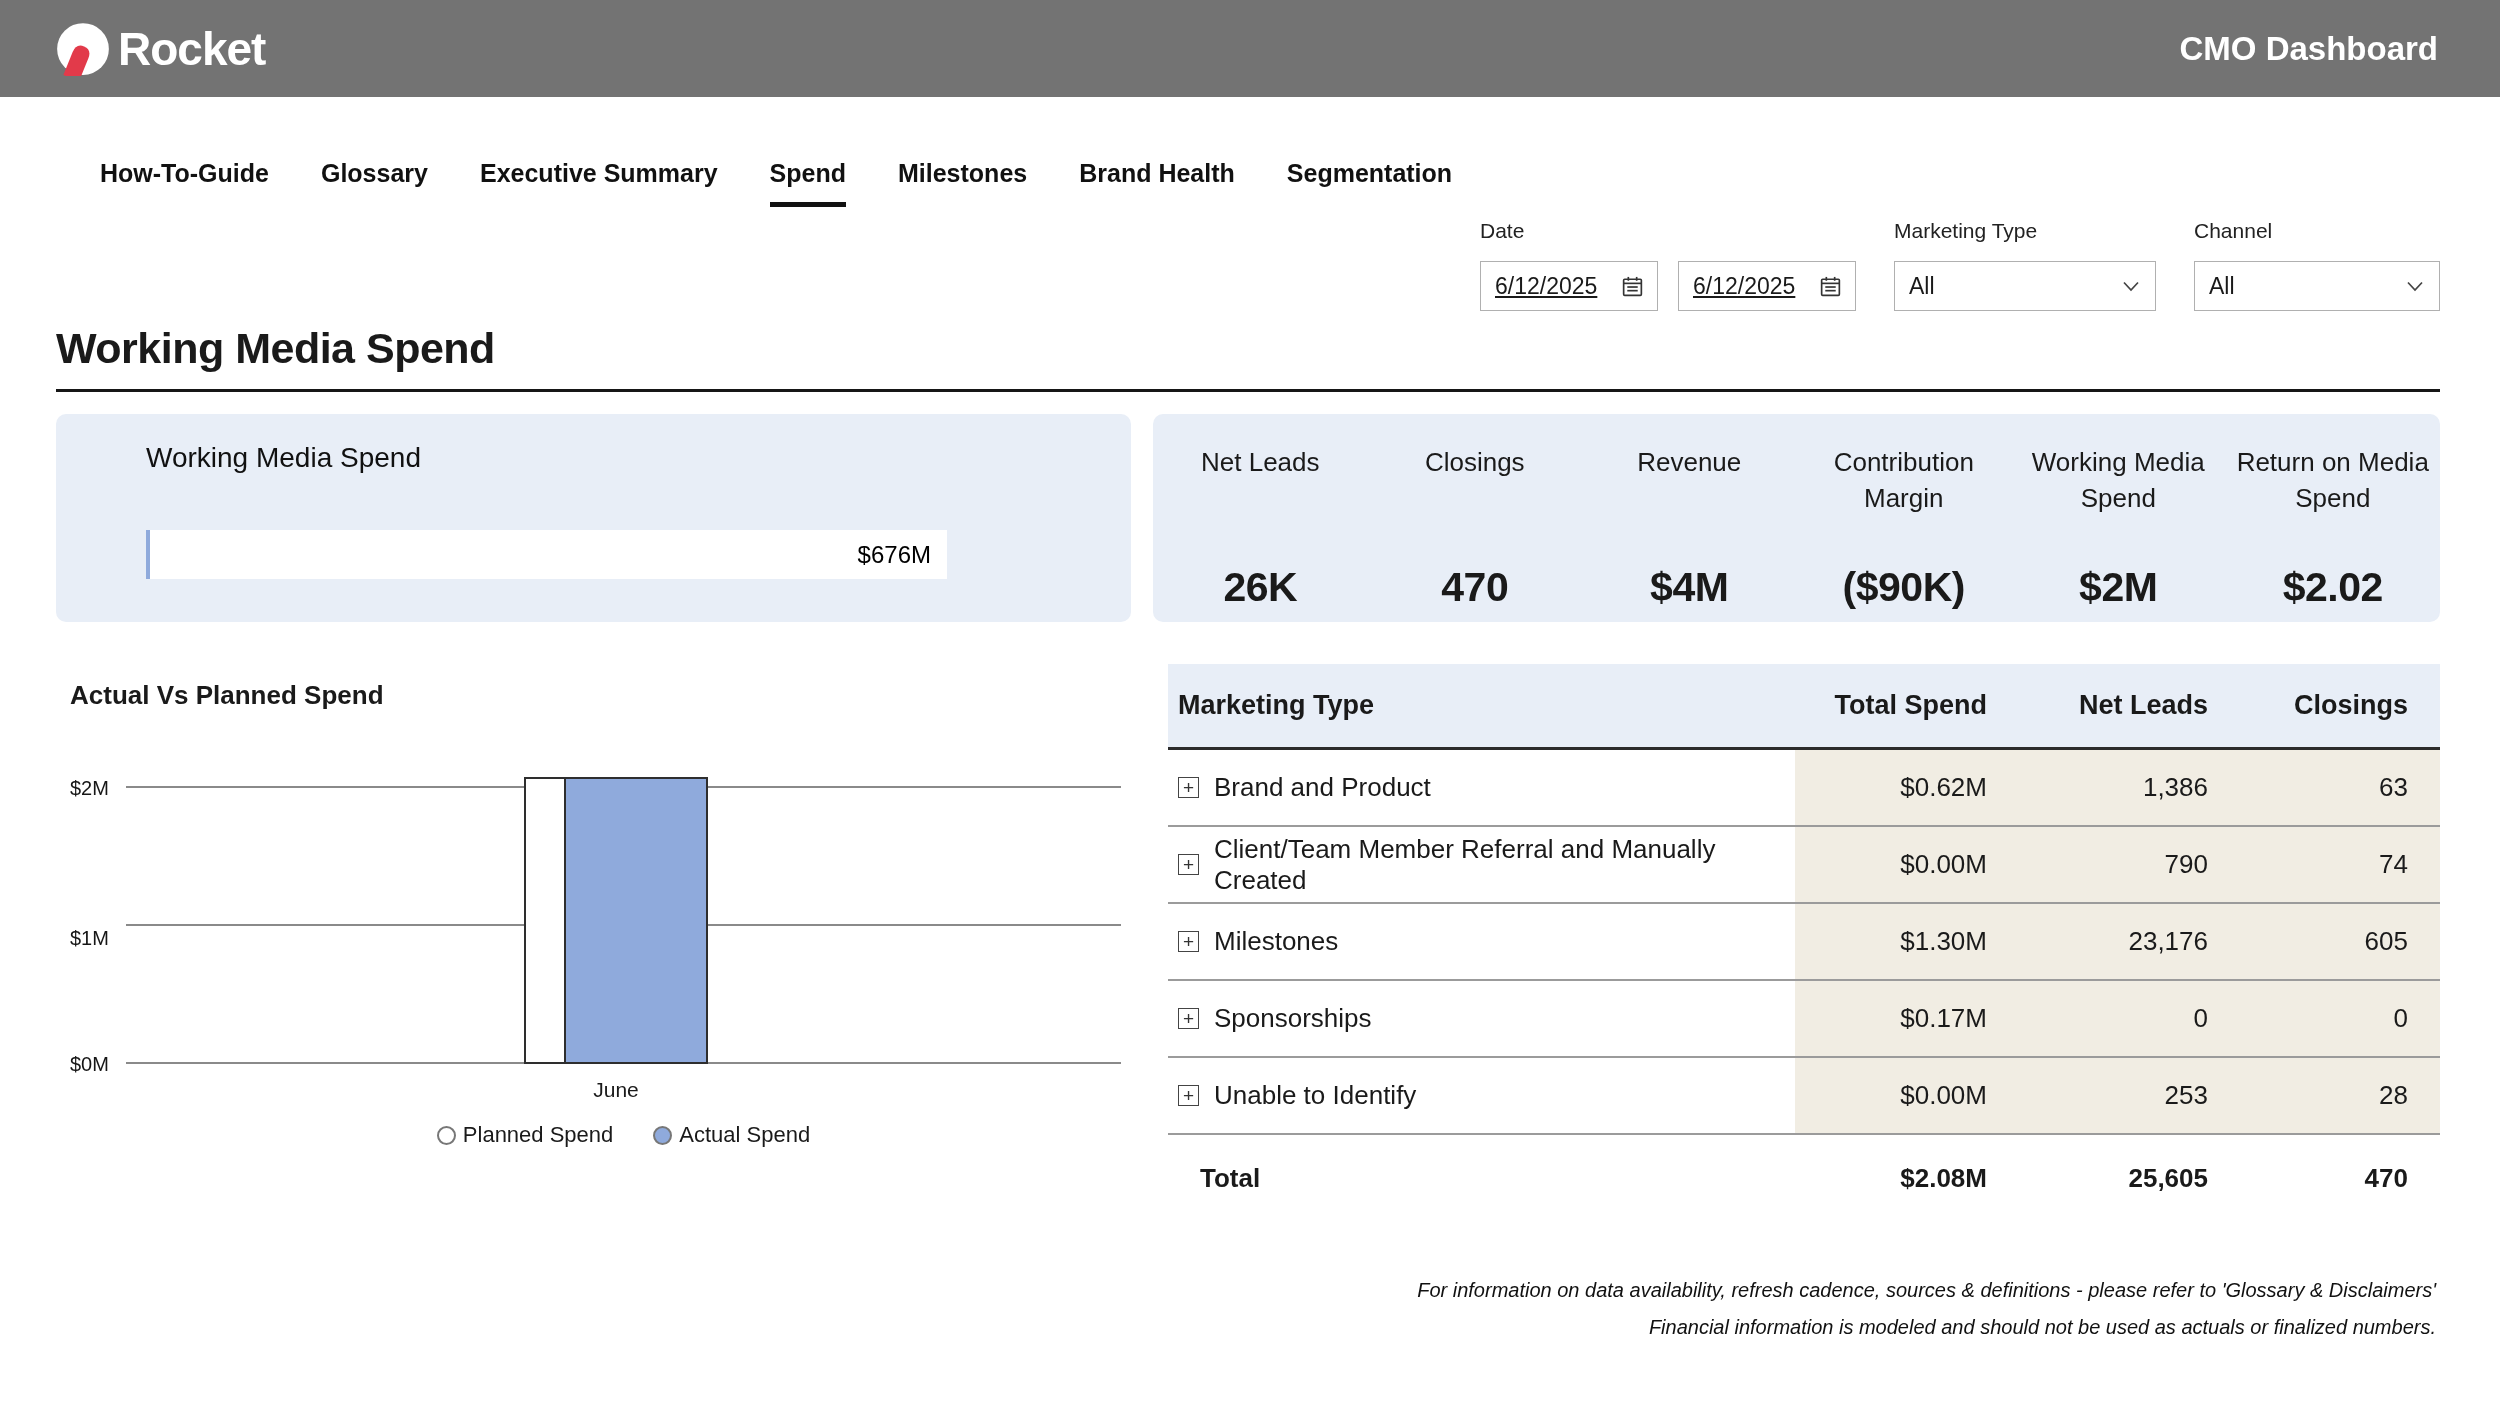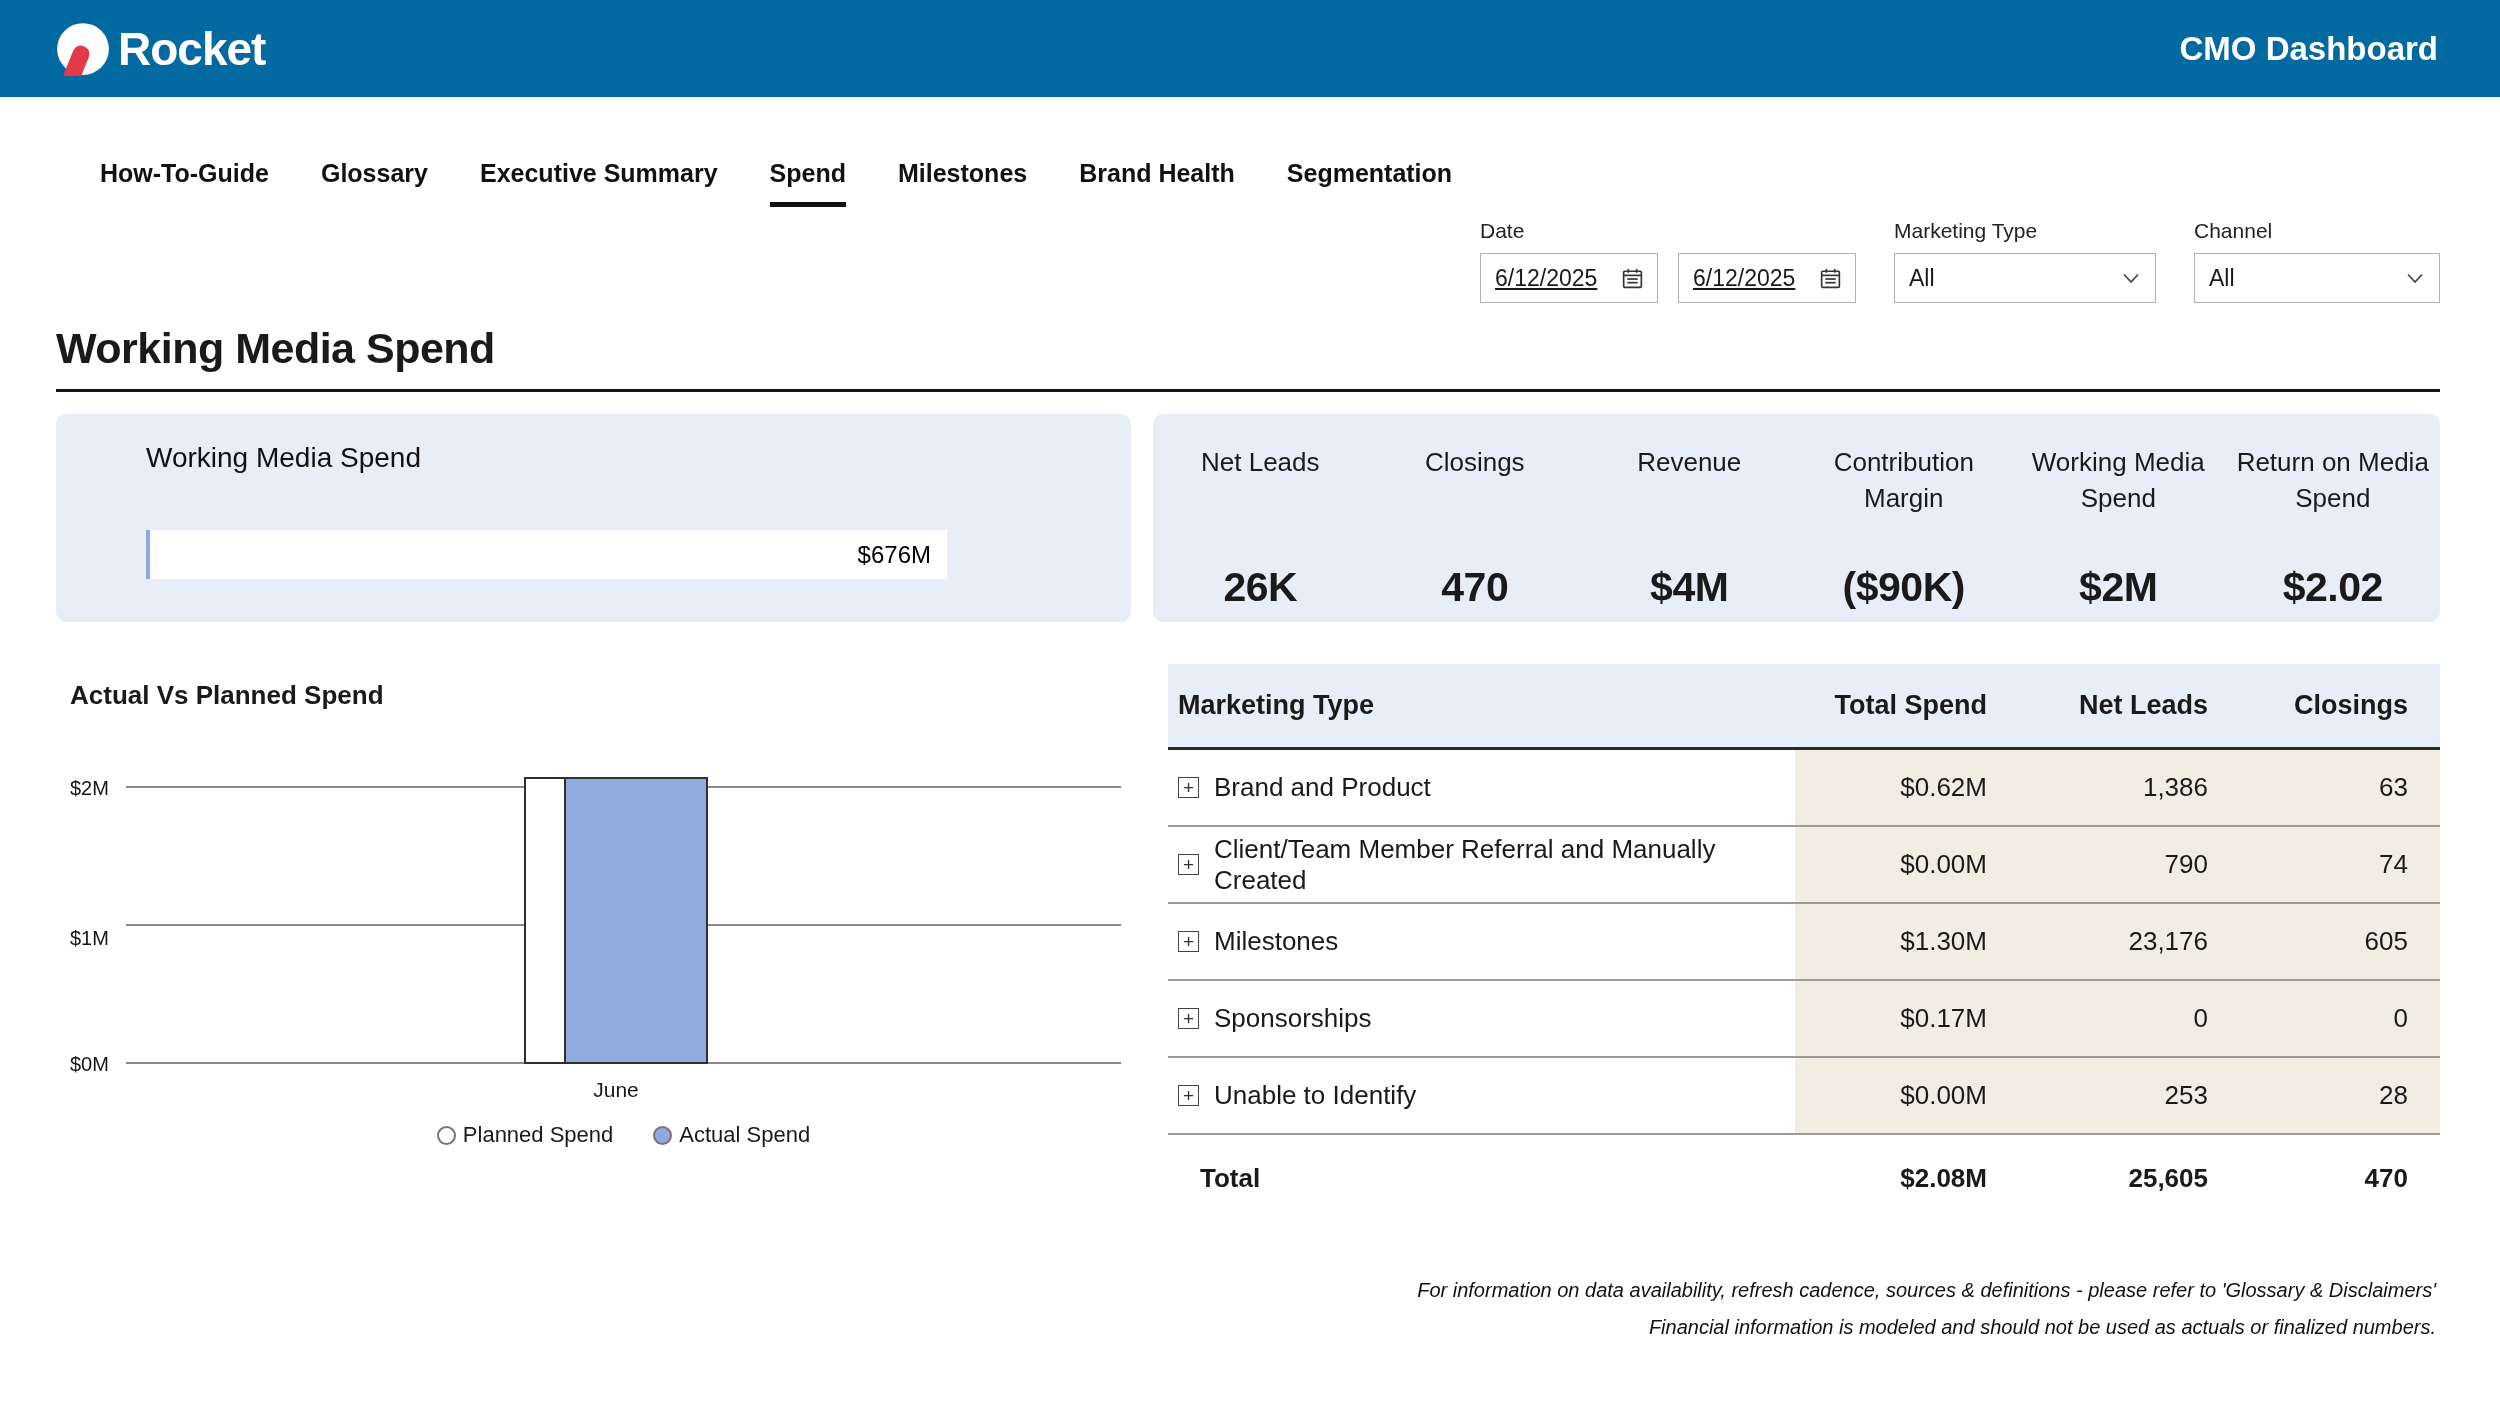--- a/index.html
+++ b/index.html
@@ -5,38 +5,38 @@
   * { box-sizing: border-box; margin: 0; padding: 0; }
   html, body { width: 2500px; height: 1406px; overflow: hidden; }
   body {
     font-family: "Liberation Sans", "DejaVu Sans", sans-serif;
     background: #ffffff;
     color: #1a1a1a;
   }
 
   
   .topbar {
-    height: 97px; background: #0369a1;
+    height: 97px; background: #737373;
     display: flex; align-items: center;
     padding: 0 62px 0 56px;
   }
   .brand { display: flex; align-items: center; gap: 8px; }
   .brand-name { color: #fff; font-size: 46px; font-weight: 700; letter-spacing: -1px; }
   .topbar-spacer { flex: 1; }
   .app-title { color: #fff; font-size: 33px; font-weight: 700; }
 
   
   .nav-filter-row { position: relative; height: 215px; padding-left: 100px; }
   .tabs { display: flex; gap: 52px; padding-top: 62px; }
   .tab { font-size: 25px; font-weight: 700; color: #111; padding-bottom: 14px; cursor: pointer; white-space: nowrap; }
   .tab.active { border-bottom: 5px solid #111; }
 
   .filters { position: absolute; top: 122px; right: 60px; display: flex; gap: 38px; }
   .filter-group { display: flex; flex-direction: column; }
-  .filter-label { font-size: 21px; color: #222; margin-bottom: 10px; }
+  .filter-label { font-size: 21px; color: #222; margin-bottom: 18px; }
   .date-inputs { display: flex; gap: 20px; }
   .input-box, .select-box {
     height: 50px; background: #fff; border: 1.5px solid #b0b0b0;
     display: flex; align-items: center; justify-content: space-between;
     padding: 0 12px 0 14px; font-size: 23px; cursor: pointer;
   }
   .input-box { width: 178px; text-decoration: underline; }
   .select-box.mtype { width: 262px; }
   .select-box.channel { width: 246px; }
 

